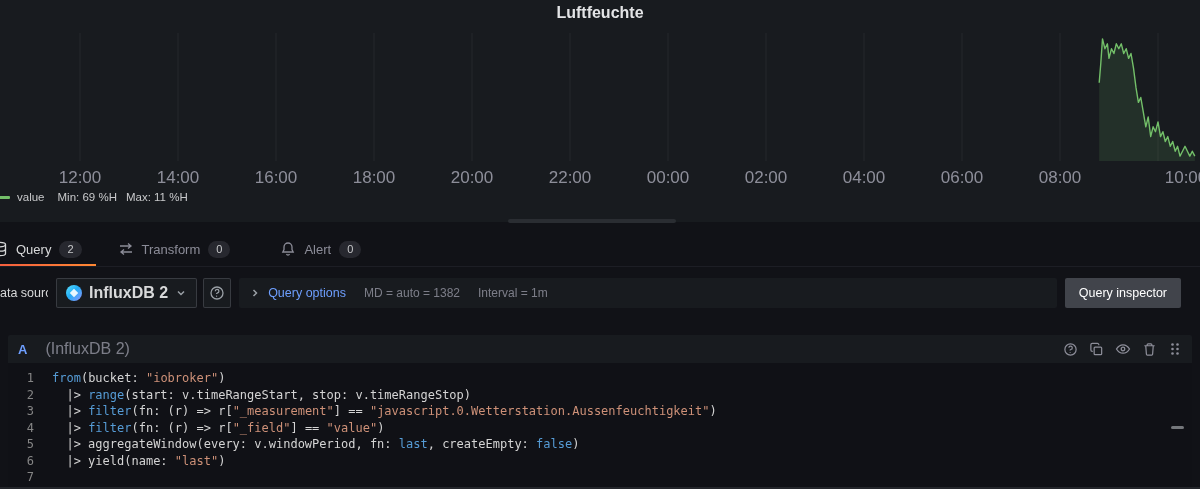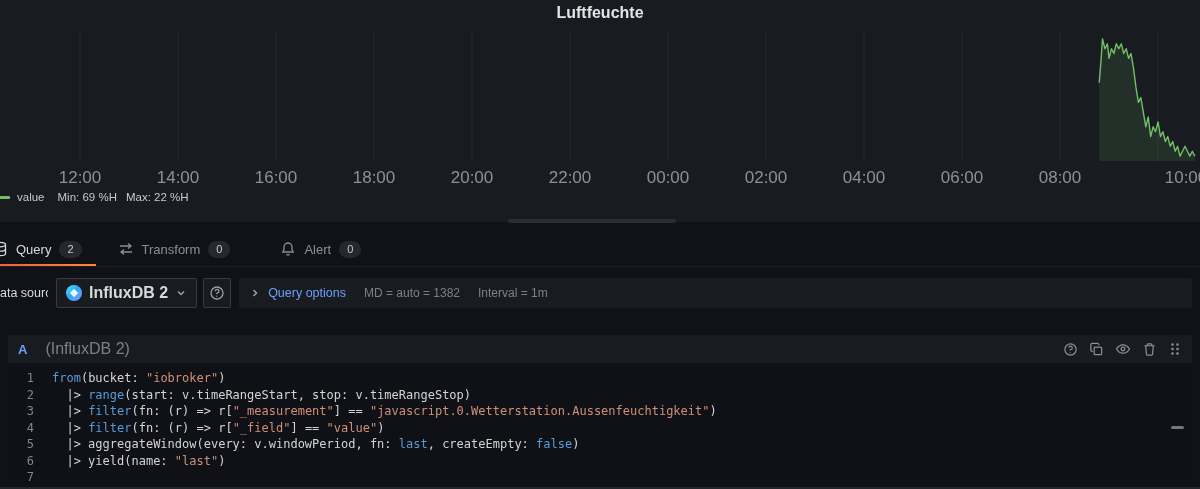--- a/index.html
+++ b/index.html
@@ -95,21 +95,21 @@
         <div class="x-tick" style="left: 742px;">02:00</div>
         <div class="x-tick" style="left: 840px;">04:00</div>
         <div class="x-tick" style="left: 938px;">06:00</div>
         <div class="x-tick" style="left: 1036px;">08:00</div>
         <div class="x-tick" style="left: 1162px;">10:00</div>
       </div>
     <div class="legend">
       <span class="swatch"></span>
       <span class="legend-label">value</span>
       <span class="legend-stat">Min: 69 %H</span>
-      <span class="legend-stat">Max: 22 %H</span>
+      <span class="legend-stat">Max: 11 %H</span>
     </div>
   </section>
 
   <div class="resize-handle"></div>
 
   <nav class="tabs">
     <div class="tab first active">
       <span class="tab-icon">
         <svg width="16" height="16" viewBox="0 0 16 16" fill="none" stroke="currentColor" stroke-width="1.3">
           <ellipse cx="8" cy="3.6" rx="5.5" ry="2.2"></ellipse>
@@ -165,20 +165,21 @@
     <div class="qo-bar">
       <span class="qo-chevron">
         <svg width="12" height="12" viewBox="0 0 12 12" fill="none" stroke="currentColor" stroke-width="1.5">
             <path d="M4.5 3L7.5 6L4.5 9"></path>
           </svg>
       </span>
       <span class="qo-link">Query options</span>
       <span class="qo-stat">MD = auto = 1382</span>
       <span class="qo-stat">Interval = 1m</span>
     </div>
+    <button class="inspector-btn">Query inspector</button>
   </div>
 
   <section class="query-card">
     <div class="q-header">
       <span class="q-refid">A</span>
       <span class="q-hint">(InfluxDB 2)</span>
       <span class="q-spacer"></span>
       <span class="q-actions">
         <span class="icon-btn">
           <svg width="15" height="15" viewBox="0 0 16 16" fill="none" stroke="currentColor" stroke-width="1.3">

